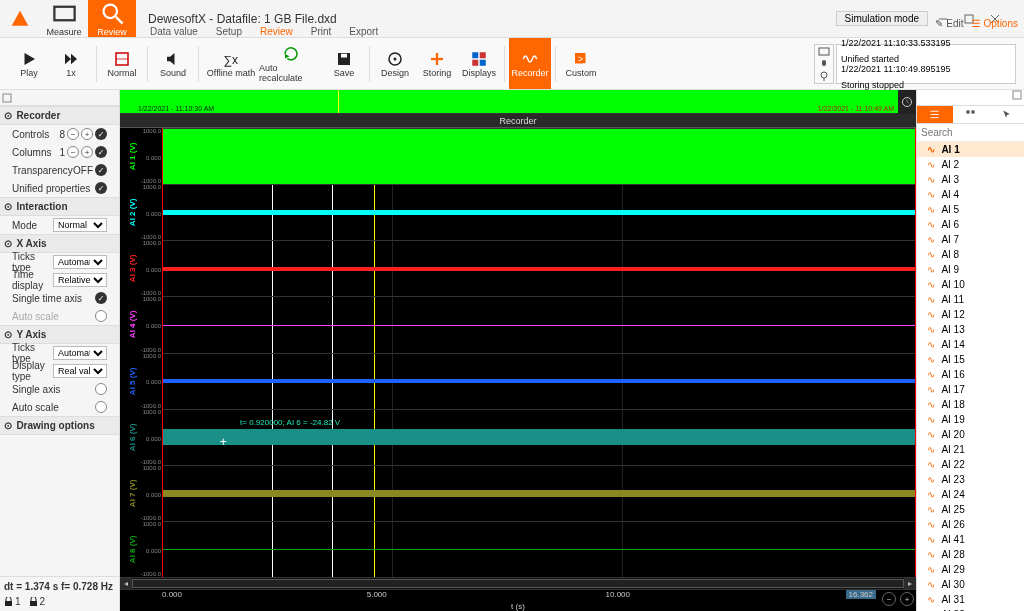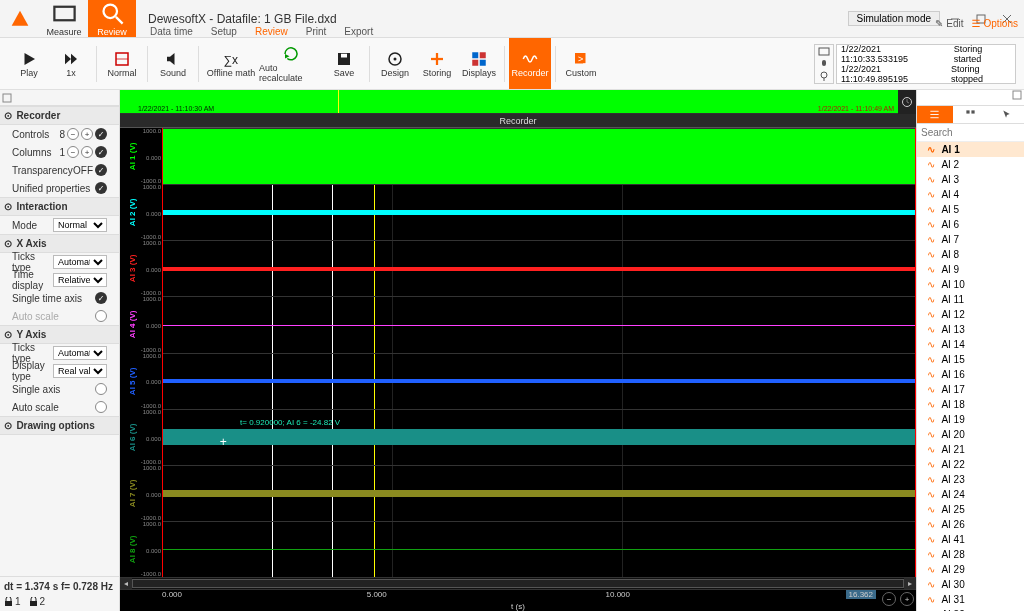--- a/index.html
+++ b/index.html
@@ -4,39 +4,39 @@
 <style>
 * { box-sizing: border-box; margin: 0; padding: 0; font-family: "Segoe UI", Tahoma, sans-serif; }
 body { width: 1024px; height: 611px; background: #fff; font-size: 11px; overflow: hidden; position: relative; }
 
 
 .titlebar { height: 38px; display: flex; align-items: stretch; background: #f4f4f4; border-bottom: 1px solid #ddd; }
 .app-icon { width: 40px; display:flex; align-items:center; justify-content:center; }
 .titlebar .primary-btn { width: 48px; display:flex; flex-direction:column; align-items:center; justify-content:center; font-size:9px; color:#333; cursor:pointer; }
 .primary-btn.active { background:#ff6600; color:#fff; }
 .titlebar .title { flex:1; display:flex; align-items:center; padding-left:12px; font-size:12px; color:#333; }
-.titlebar .right { display:flex; align-items:center; gap:4px; padding-right:6px; }
+.titlebar .right { display:flex; align-items:center; gap:4px; padding-right:18px; }
 .sim-badge { background:#eee; border:1px solid #ccc; padding:1px 8px; font-size:10px; }
 .win-btn { width:22px; height:22px; display:flex;align-items:center;justify-content:center; color:#666; cursor:pointer;}
 .win-btn svg { width:10px; height:10px; }
 
 
 .subtabs { height: 12px; position:absolute; top:26px; left:150px; display:flex; gap:18px; font-size:10px; color:#555;}
 .subtabs span { cursor:pointer; }
 .subtabs .cur { color:#ff6600; }
 
 
 .toolbar { height:52px; background:#f9f9f9; border-bottom:1px solid #e0e0e0; display:flex; align-items:center; padding:0 8px; }
 .tb-btn { width:42px; display:flex; flex-direction:column; align-items:center; justify-content:center; font-size:9px; color:#333; height:100%; cursor:pointer; }
 .tb-btn svg { width:18px; height:18px; }
 .tb-sep { width:1px; height:36px; background:#ddd; margin:0 4px; }
 .tb-btn.active { background:#ff6600; color:#fff; }
 .toolbar .spacer { flex:1; }
 .log-panel { width:180px; height:40px; border:1px solid #ccc; background:#fff; font-size:9px; padding:2px 4px; display:flex; flex-direction:column; justify-content:center; }
-.log-panel .row { display:flex; gap:6px; }
+.log-panel .row { display:flex; gap:6px;flex-direction:column; }
 .mic-col { width:20px; display:flex; flex-direction:column; align-items:center; justify-content:center; gap:2px; border:1px solid #ccc; margin-right:2px; height:40px;}
 .top-right { position:absolute; top:18px; right:6px; display:flex; gap:8px; font-size:10px; color:#555;}
 .top-right span{cursor:pointer; display:flex; align-items:center; gap:3px;}
 
 
 .main { display:flex; height:521px; }
 .left-pane { width:120px; background:#f5f5f5; border-right:1px solid #ddd; display:flex; flex-direction:column; font-size:10px; color:#333;}
 .corner-tab { height:16px; border-bottom:1px solid #ddd; display:flex; align-items:center; padding-left:2px;}
 .section-hdr { background:#eaeaea; padding:3px 4px; font-weight:600; border-top:1px solid #ddd; border-bottom:1px solid #ddd; display:flex; align-items:center; gap:4px;}
 .prop-row { display:flex; align-items:center; justify-content:space-between; padding:2px 12px; height:18px;}
@@ -133,21 +133,21 @@
       </div>
     <div class="win-btn">
         <svg viewBox="0 0 10 10">
           <line x1="1" y1="1" x2="9" y2="9" stroke="#666"></line>
           <line x1="9" y1="1" x2="1" y2="9" stroke="#666"></line>
         </svg>
       </div>
   </div>
 </div>
 <div class="subtabs">
-  <span>Data time</span>
+  <span>Data value</span>
   <span>Setup</span>
   <span class="cur">Review</span>
   <span>Print</span>
   <span>Export</span>
 </div>
 <div class="top-right">
   <span>✎ <span>Edit</span></span>
   <span style="color:#ff6600">☰ <span>Options</span></span>
 </div>
 
@@ -249,21 +249,21 @@
         <rect x="4" y="1" width="4" height="6" rx="2" fill="#555"></rect>
       </svg>
     <svg width="12" height="10">
         <circle cx="6" cy="4" r="3" fill="none" stroke="#555"></circle>
         <line x1="6" y1="7" x2="6" y2="10" stroke="#555"></line>
       </svg>
   </div>
   <div class="log-panel">
     <div class="row">
         <span>1/22/2021 11:10:33.533195</span>
-        <span>Storing started</span>
+        <span>Unified started</span>
       </div>
     <div class="row">
         <span>1/22/2021 11:10:49.895195</span>
         <span>Storing stopped</span>
       </div>
   </div>
 </div>
 
 <div class="main">
 

